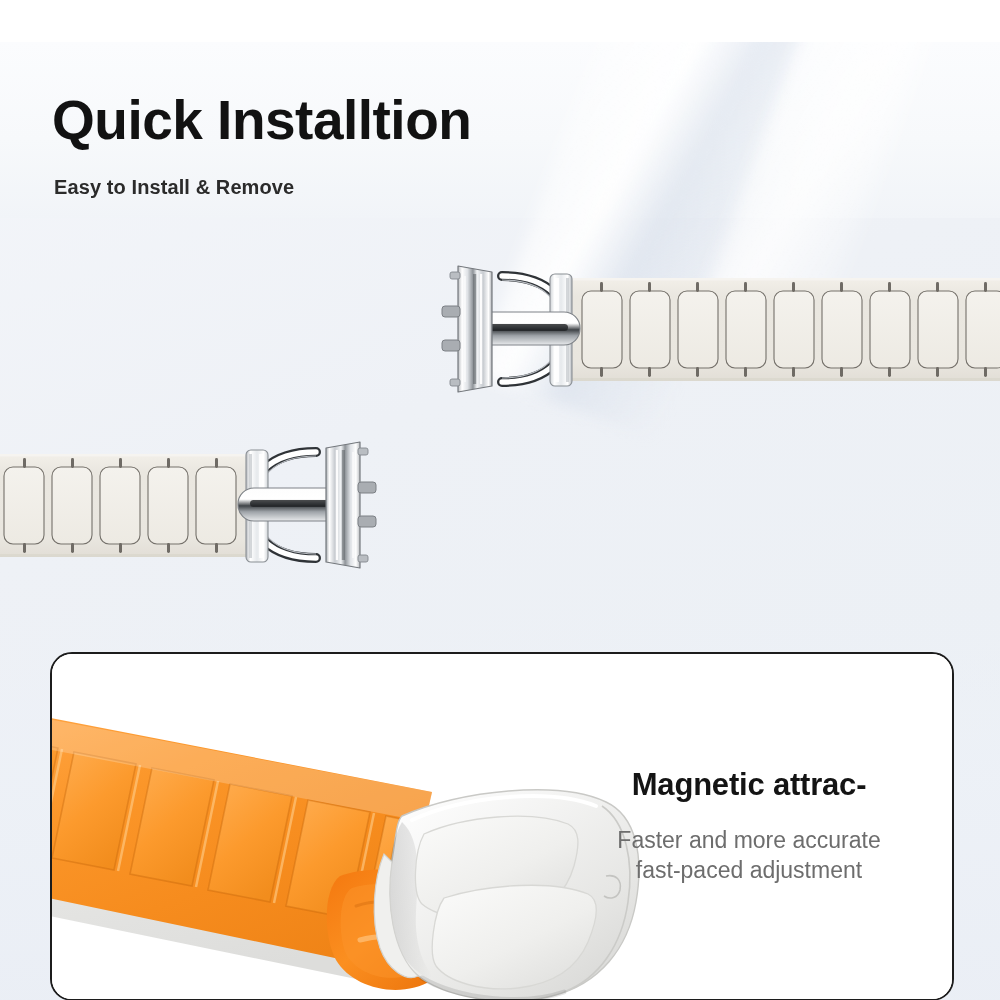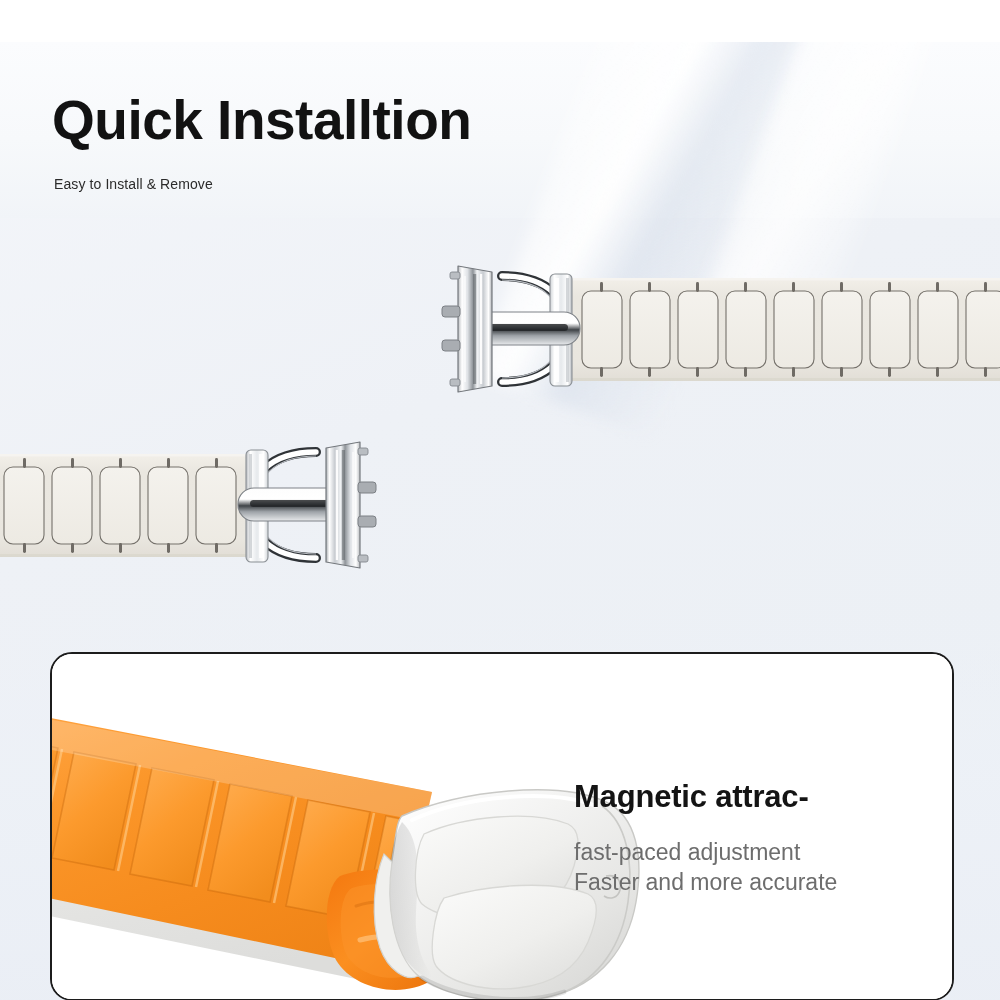--- a/index.html
+++ b/index.html
@@ -57,22 +57,22 @@
     font-size: 55px;
     font-weight: 700;
     letter-spacing: -0.5px;
     color: #121212;
     line-height: 1.05;
     white-space: nowrap;
   }
   .subhead {
     position: absolute;
     left: 54px; top: 134px;
-    font-size: 14px;
-    font-weight: 400;
+    font-size: 20px;
+    font-weight: 700;
     color: #2b2b2b;
     letter-spacing: 0.1px;
     white-space: nowrap;
   }
 
   
   .band-svg { position: absolute; }
   #band-upper { left: 440px; top: 212px; }
   #band-lower { left: -12px; top: 388px; }
 
@@ -88,23 +88,23 @@
   }
   .photo-stage {
     position: absolute;
     inset: 0;
     background: #ffffff;
   }
   .photo-svg { position: absolute; left: -12px; top: -14px; }
 
   .caption-block {
     position: absolute;
-    right: 28px; top: 126px;
+    right: 28px; top: 114px;
     width: 350px;
-    text-align: left;
+    text-align: center;
   }
   .caption-title {
     font-size: 31px;
     font-weight: 700;
     color: #141414;
     line-height: 1.12;
     letter-spacing: -0.2px;
   }
   .caption-sub {
     margin-top: 22px;
@@ -400,21 +400,21 @@
 
         <path d="M352 222 C 346 262, 352 312, 378 336 C 366 342, 348 330, 340 308
                  C 330 278, 334 238, 344 214 Z" fill="#f0f0ee" stroke="#d2d2cf" stroke-width="1.2"></path>
       </svg>
 
       <div class="caption-block">
         <div class="caption-title">
           <div>Magnetic attrac-</div>
         </div>
         <div class="caption-sub">
+          <div>Faster and more accurate</div>
           <div>fast-paced adjustment</div>
-          <div>Faster and more accurate</div>
         </div>
       </div>
 
     </div>
   </div>
 
 </div>
 
 </body></html>

